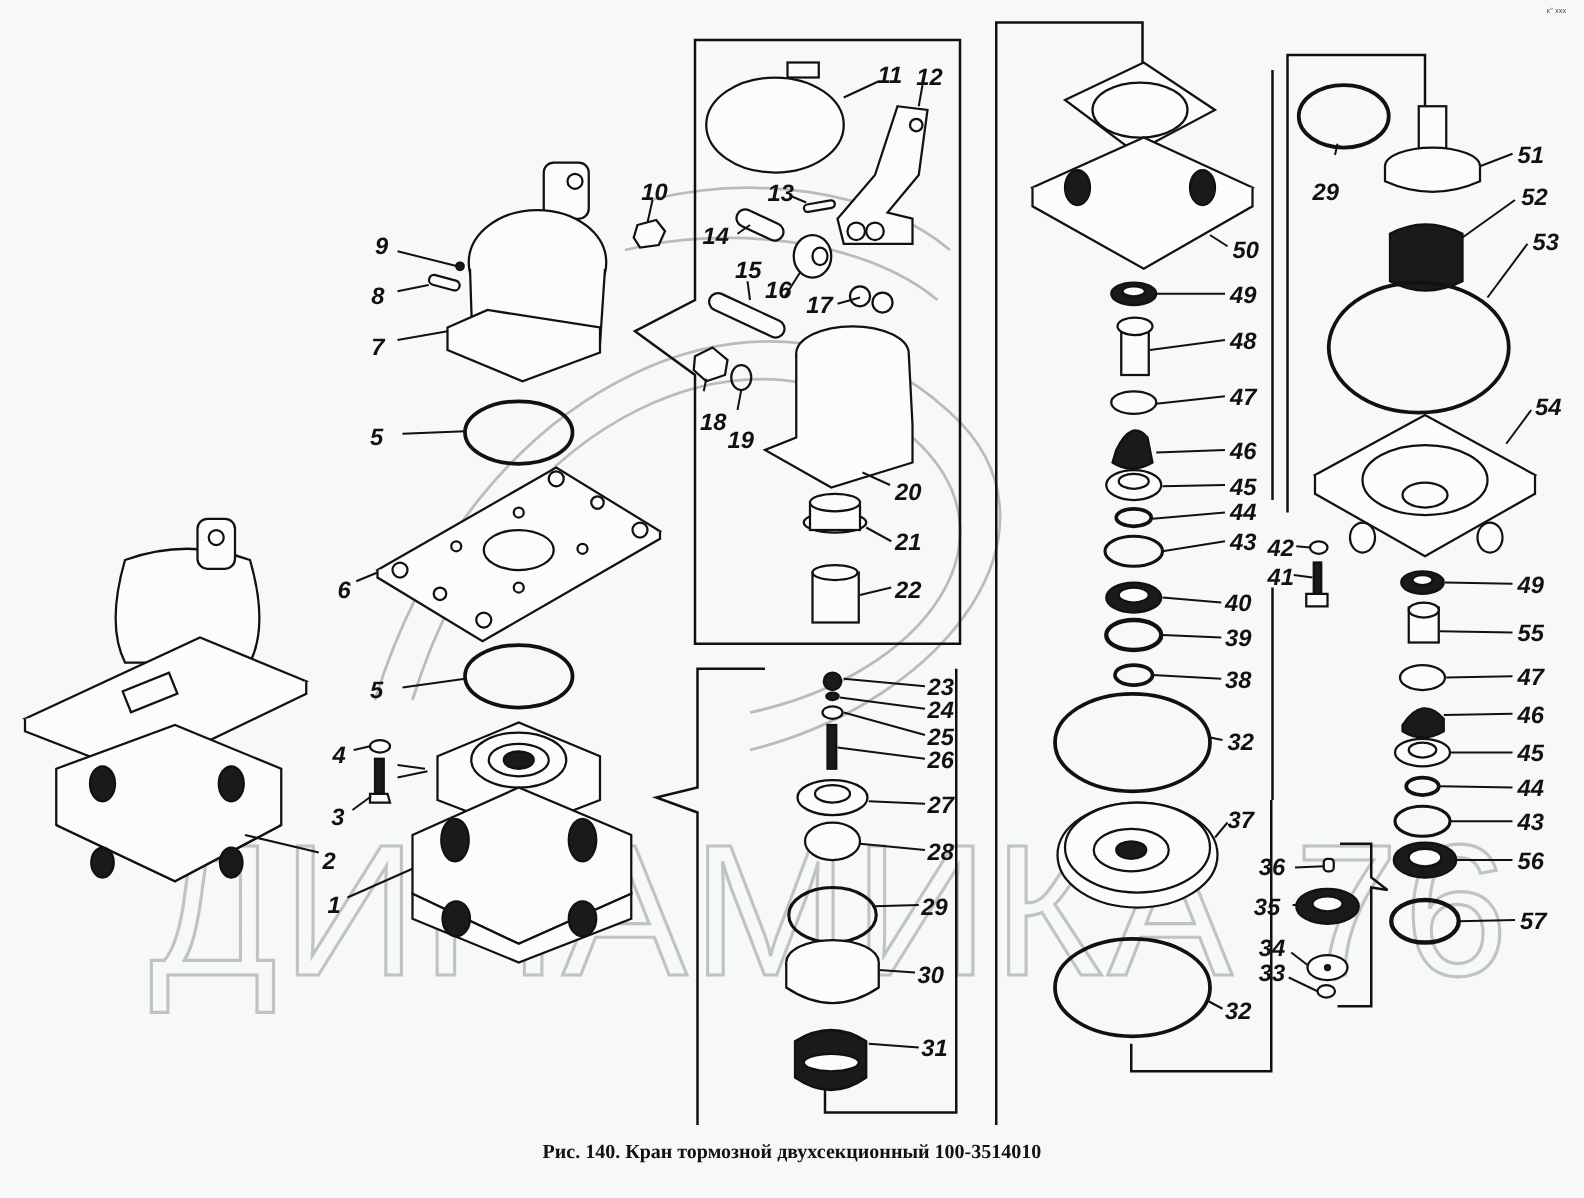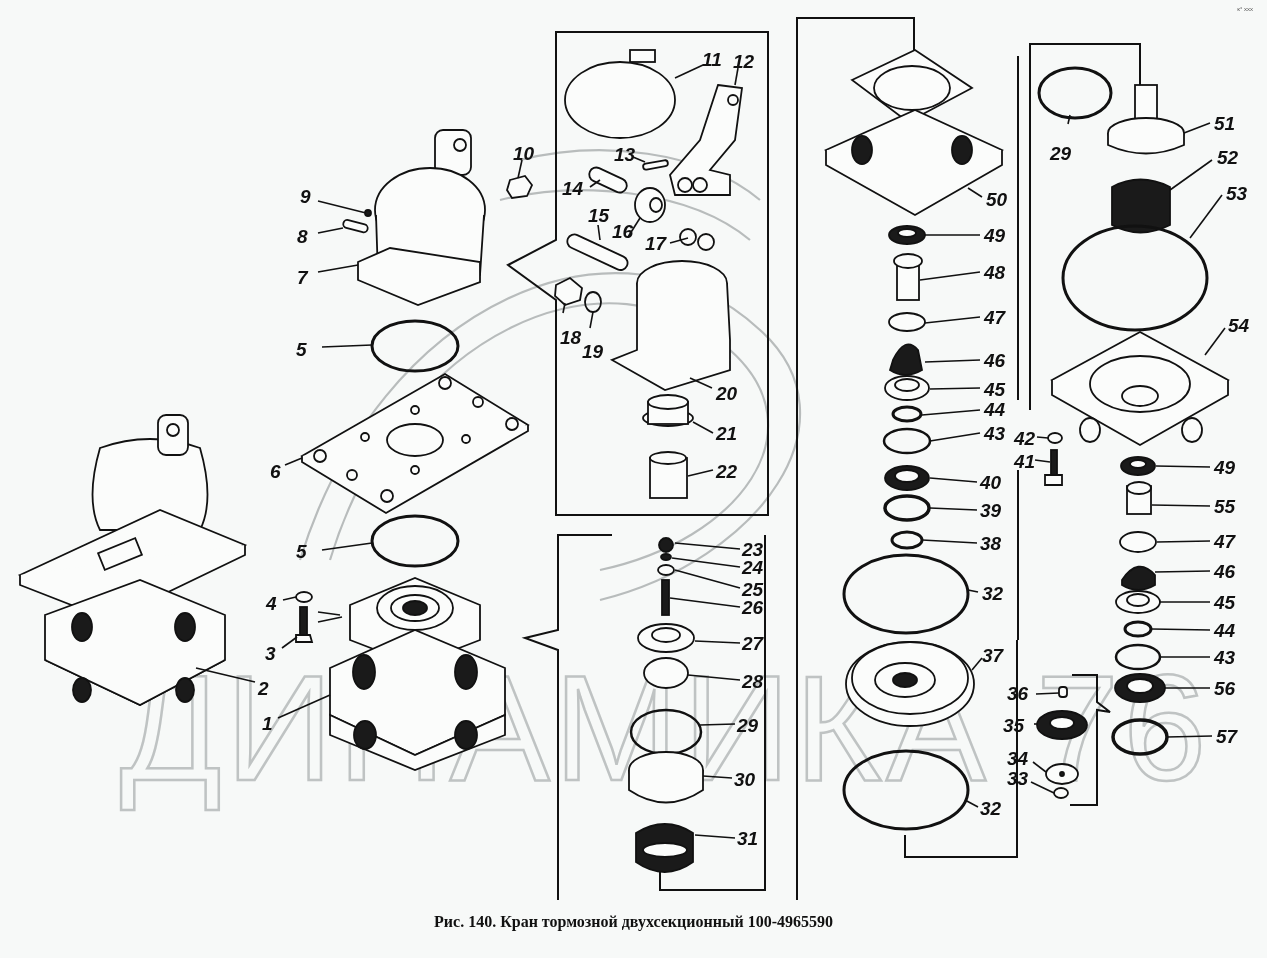--- a/index.html
+++ b/index.html
@@ -376,13 +376,13 @@
         <text x="1214" y="548" class="lbl">47</text>
         <text x="1214" y="578" class="lbl">46</text>
         <text x="1214" y="609" class="lbl">45</text>
         <text x="1214" y="637" class="lbl">44</text>
         <text x="1214" y="664" class="lbl">43</text>
       </g>
 </svg>
 </div>
 
 <div id="corner-mark">к° ххх</div>
-<div id="caption">Рис. 140. Кран тормозной двухсекционный 100-4965590</div>
+<div id="caption">Рис. 140. Кран тормозной двухсекционный 100-3514010</div>
 
 </body></html>

